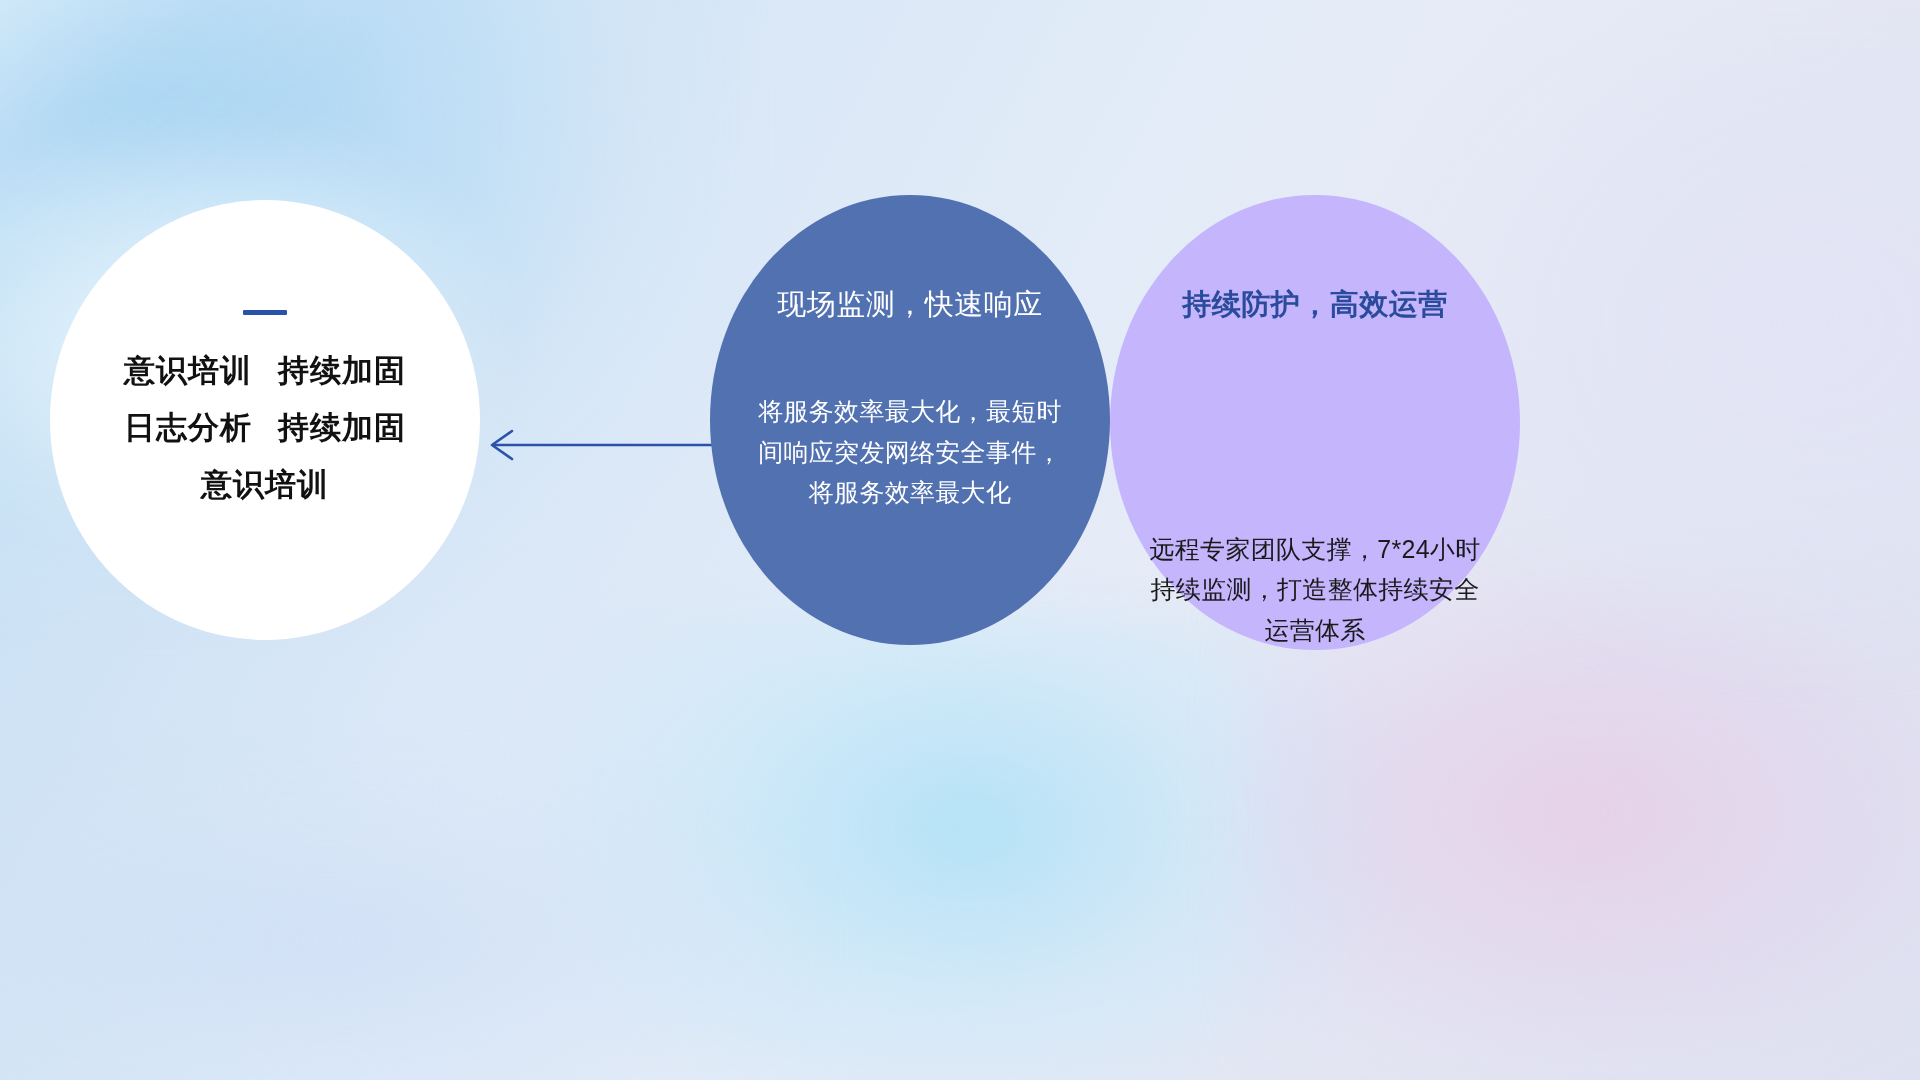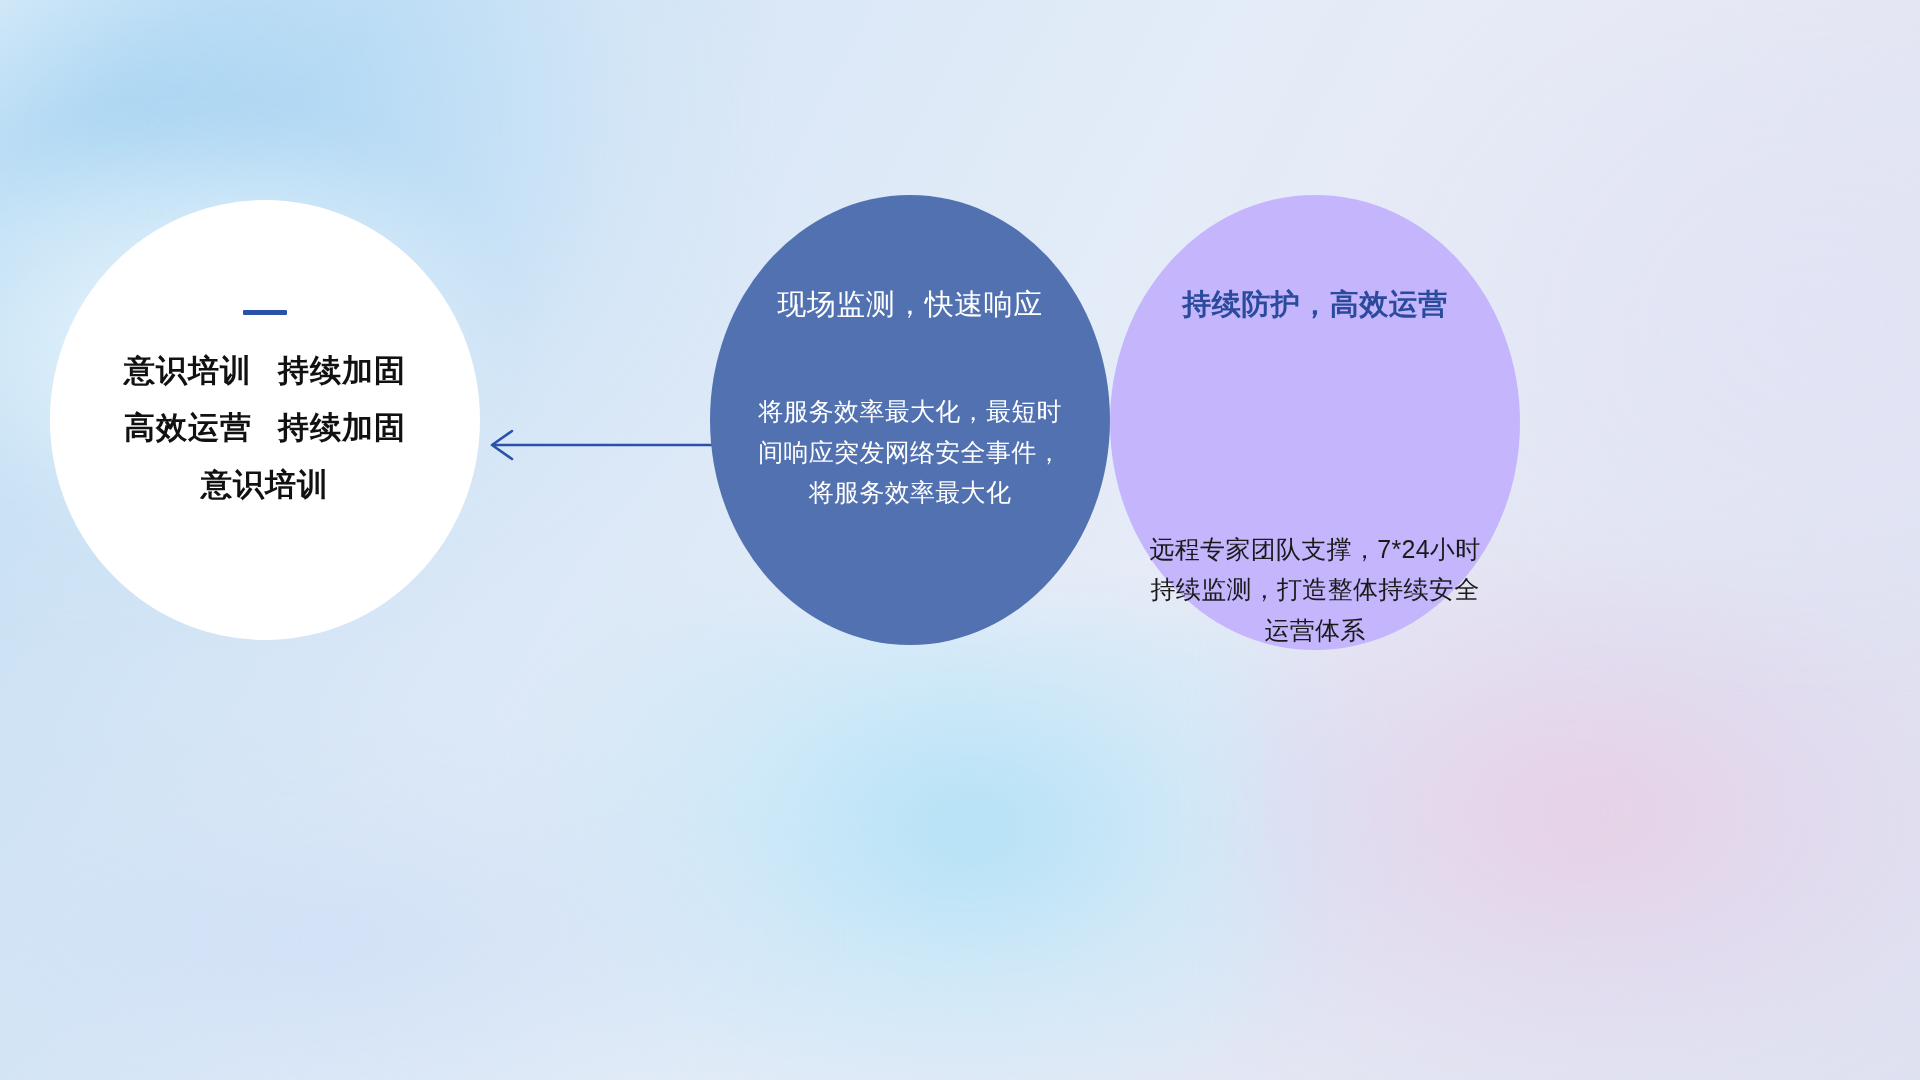--- a/index.html
+++ b/index.html
@@ -240,21 +240,21 @@
     <polyline points="42,31 22,45 42,59" fill="none" stroke="#2a52a8" stroke-width="2.6" stroke-linecap="round" stroke-linejoin="round"></polyline>
   </svg>
 
   <div class="circle circle-left">
     <div class="divider-bar"></div>
     <div class="left-lines">
       <div class="left-line">
         <span>意识培训</span><span class="gap"></span><span>持续加固</span>
       </div>
       <div class="left-line">
-        <span>高效运营</span><span class="gap"></span><span>持续加固</span>
+        <span>日志分析</span><span class="gap"></span><span>持续加固</span>
       </div>
       <div class="left-line">
         <span>意识培训</span>
       </div>
     </div>
   </div>
 
   <div class="circle circle-mid">
     <div class="mid-title">现场监测，快速响应</div>
     <div class="mid-body">将服务效率最大化，最短时间响应突发网络安全事件，将服务效率最大化</div>

